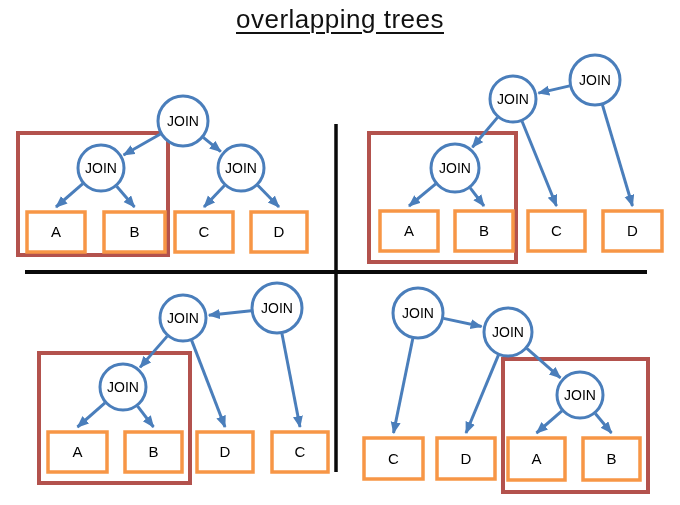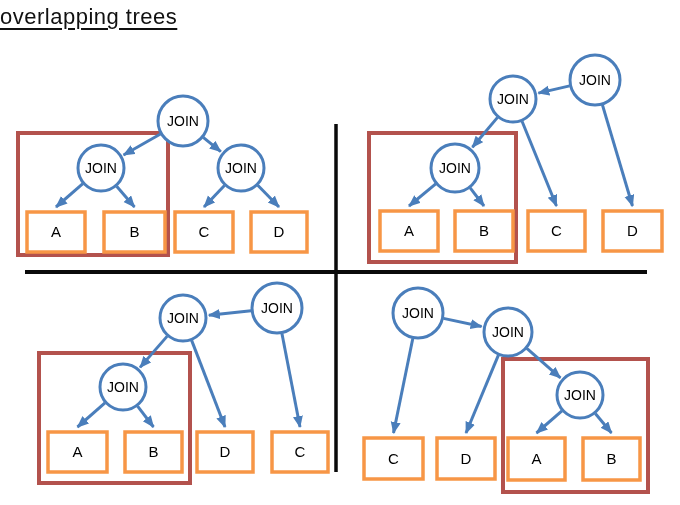--- a/index.html
+++ b/index.html
@@ -13,22 +13,22 @@
     width: 680px;
     height: 505px;
     background: #ffffff;
     overflow: hidden;
   }
   .title {
     position: absolute;
     top: 4px;
     left: 0;
     width: 100%;
-    text-align: left;
-    font-size: 22px;
+    text-align: center;
+    font-size: 26px;
     color: #111111;
     text-decoration: underline;
     text-decoration-thickness: 2px;
     text-underline-offset: 4px;
     letter-spacing: 0.5px;
   }
   svg.canvas {
     position: absolute;
     top: 0;
     left: 0;

